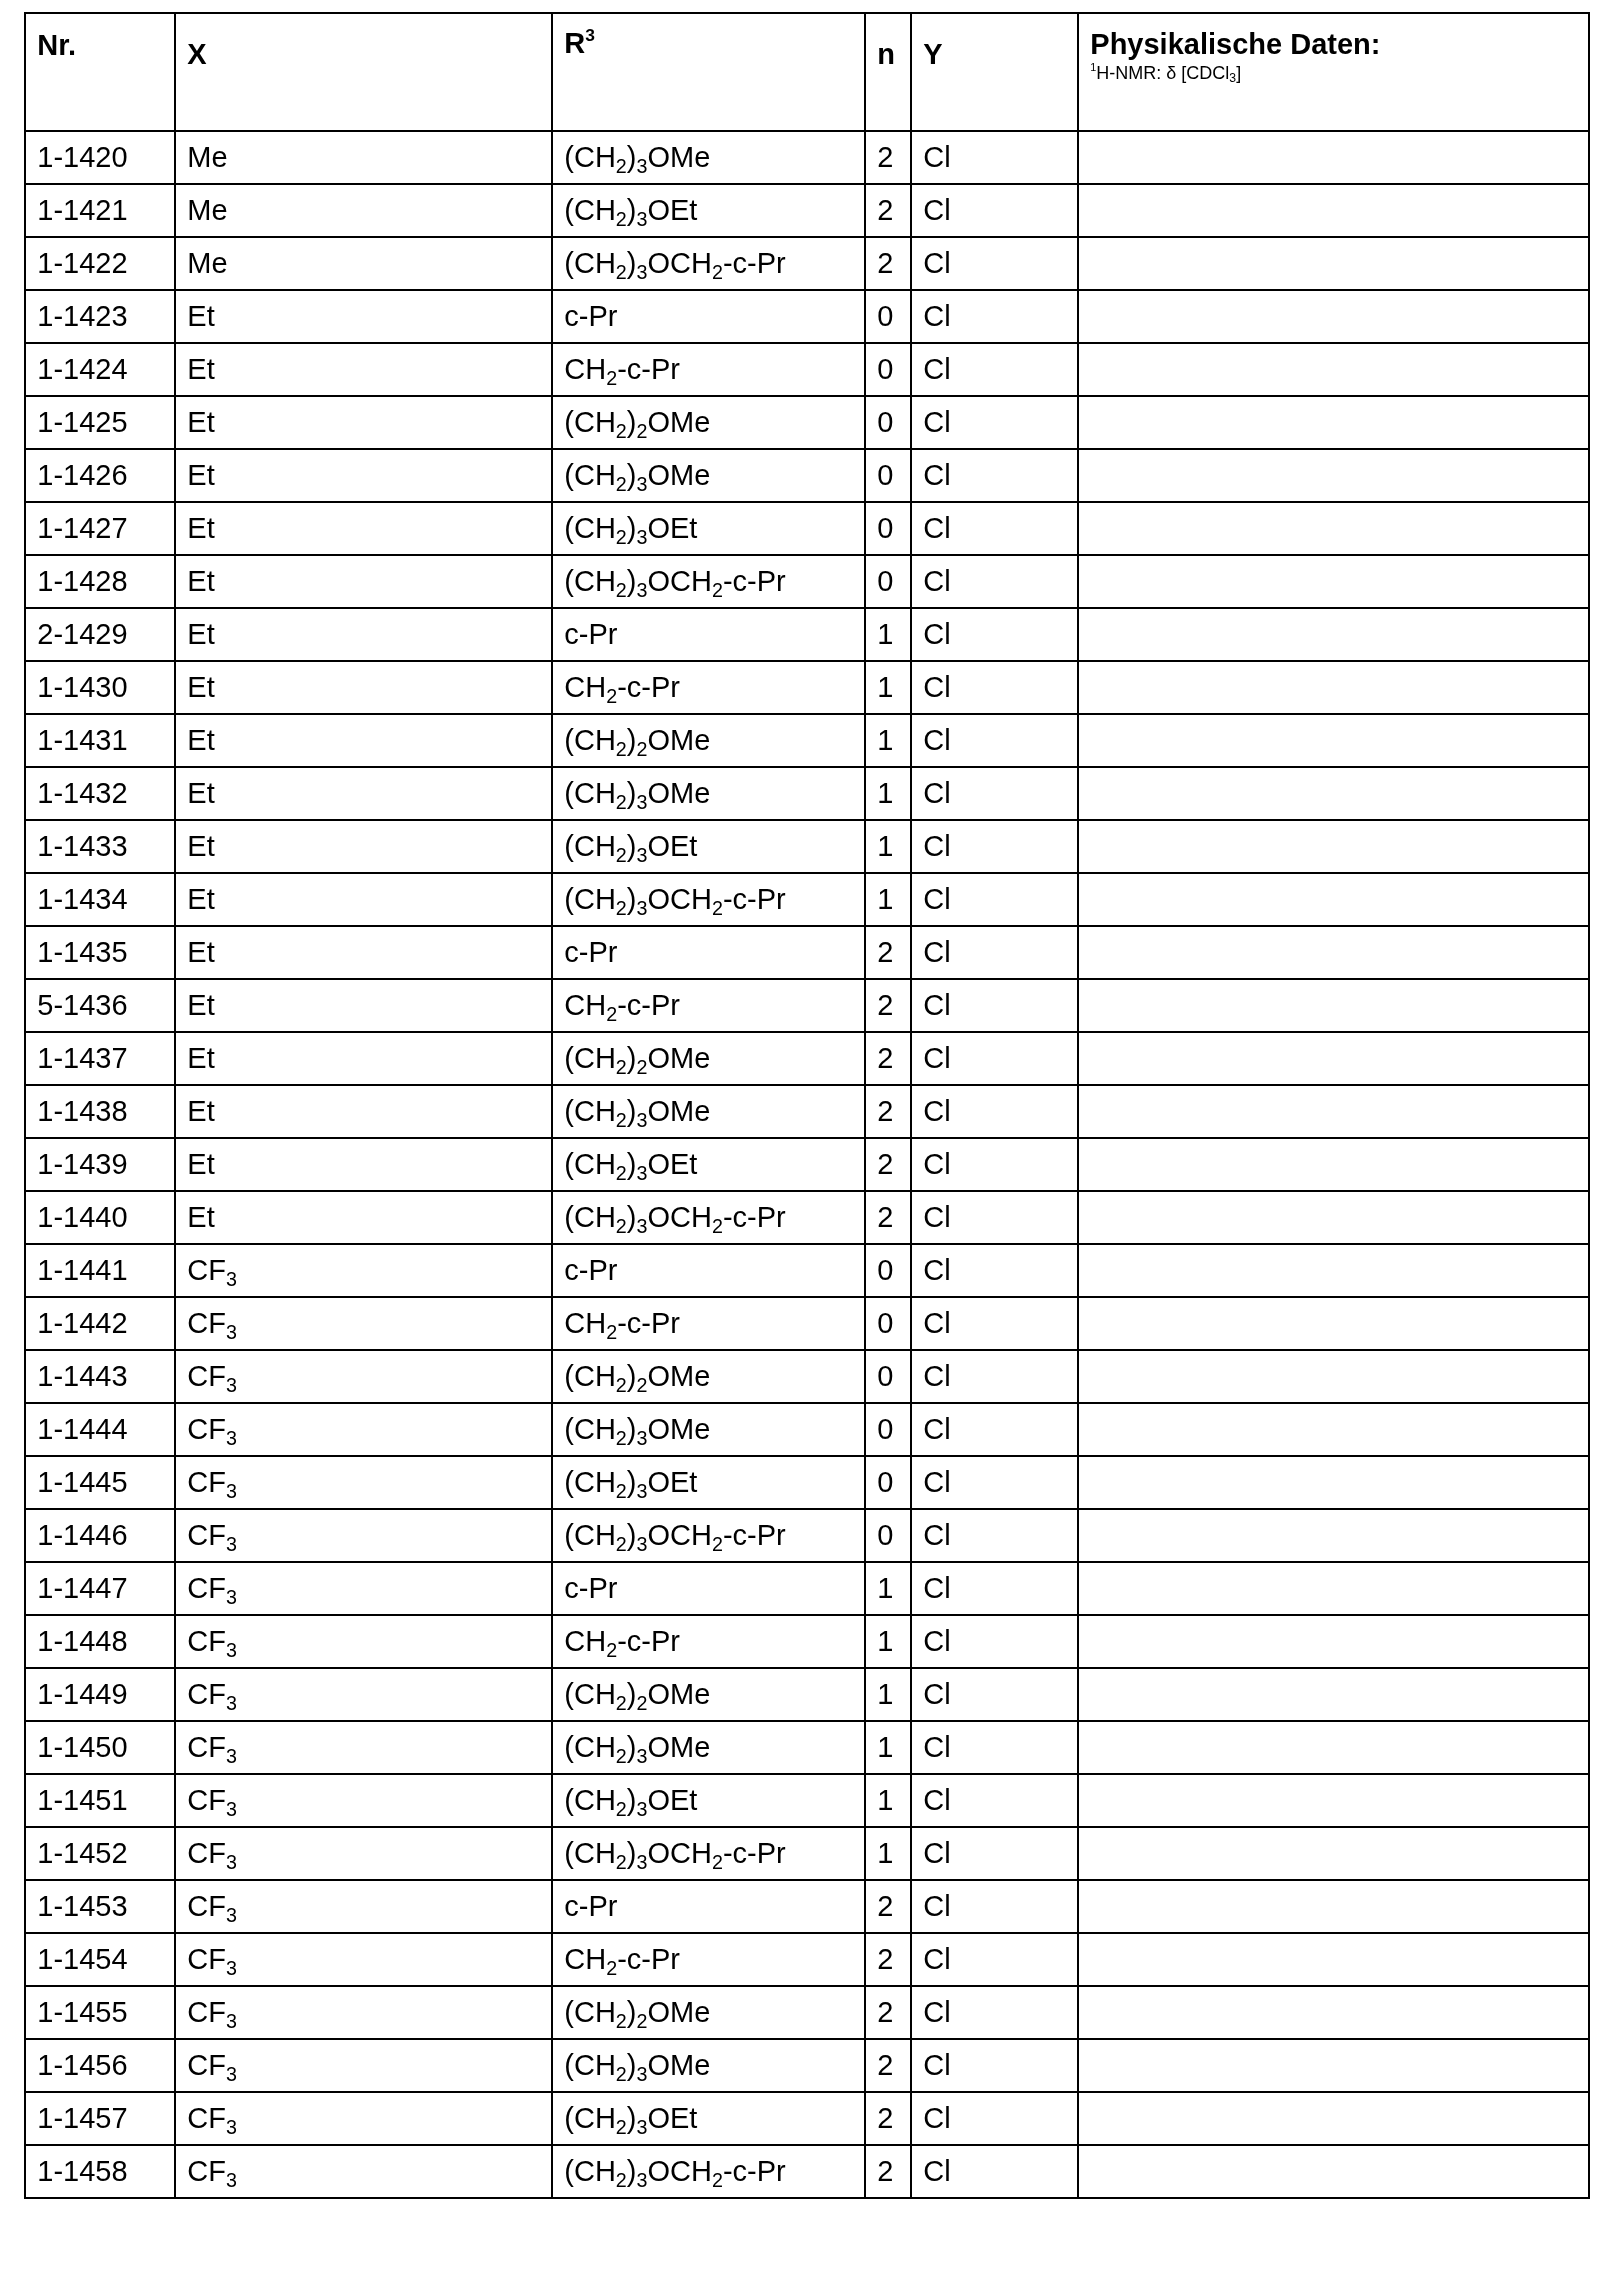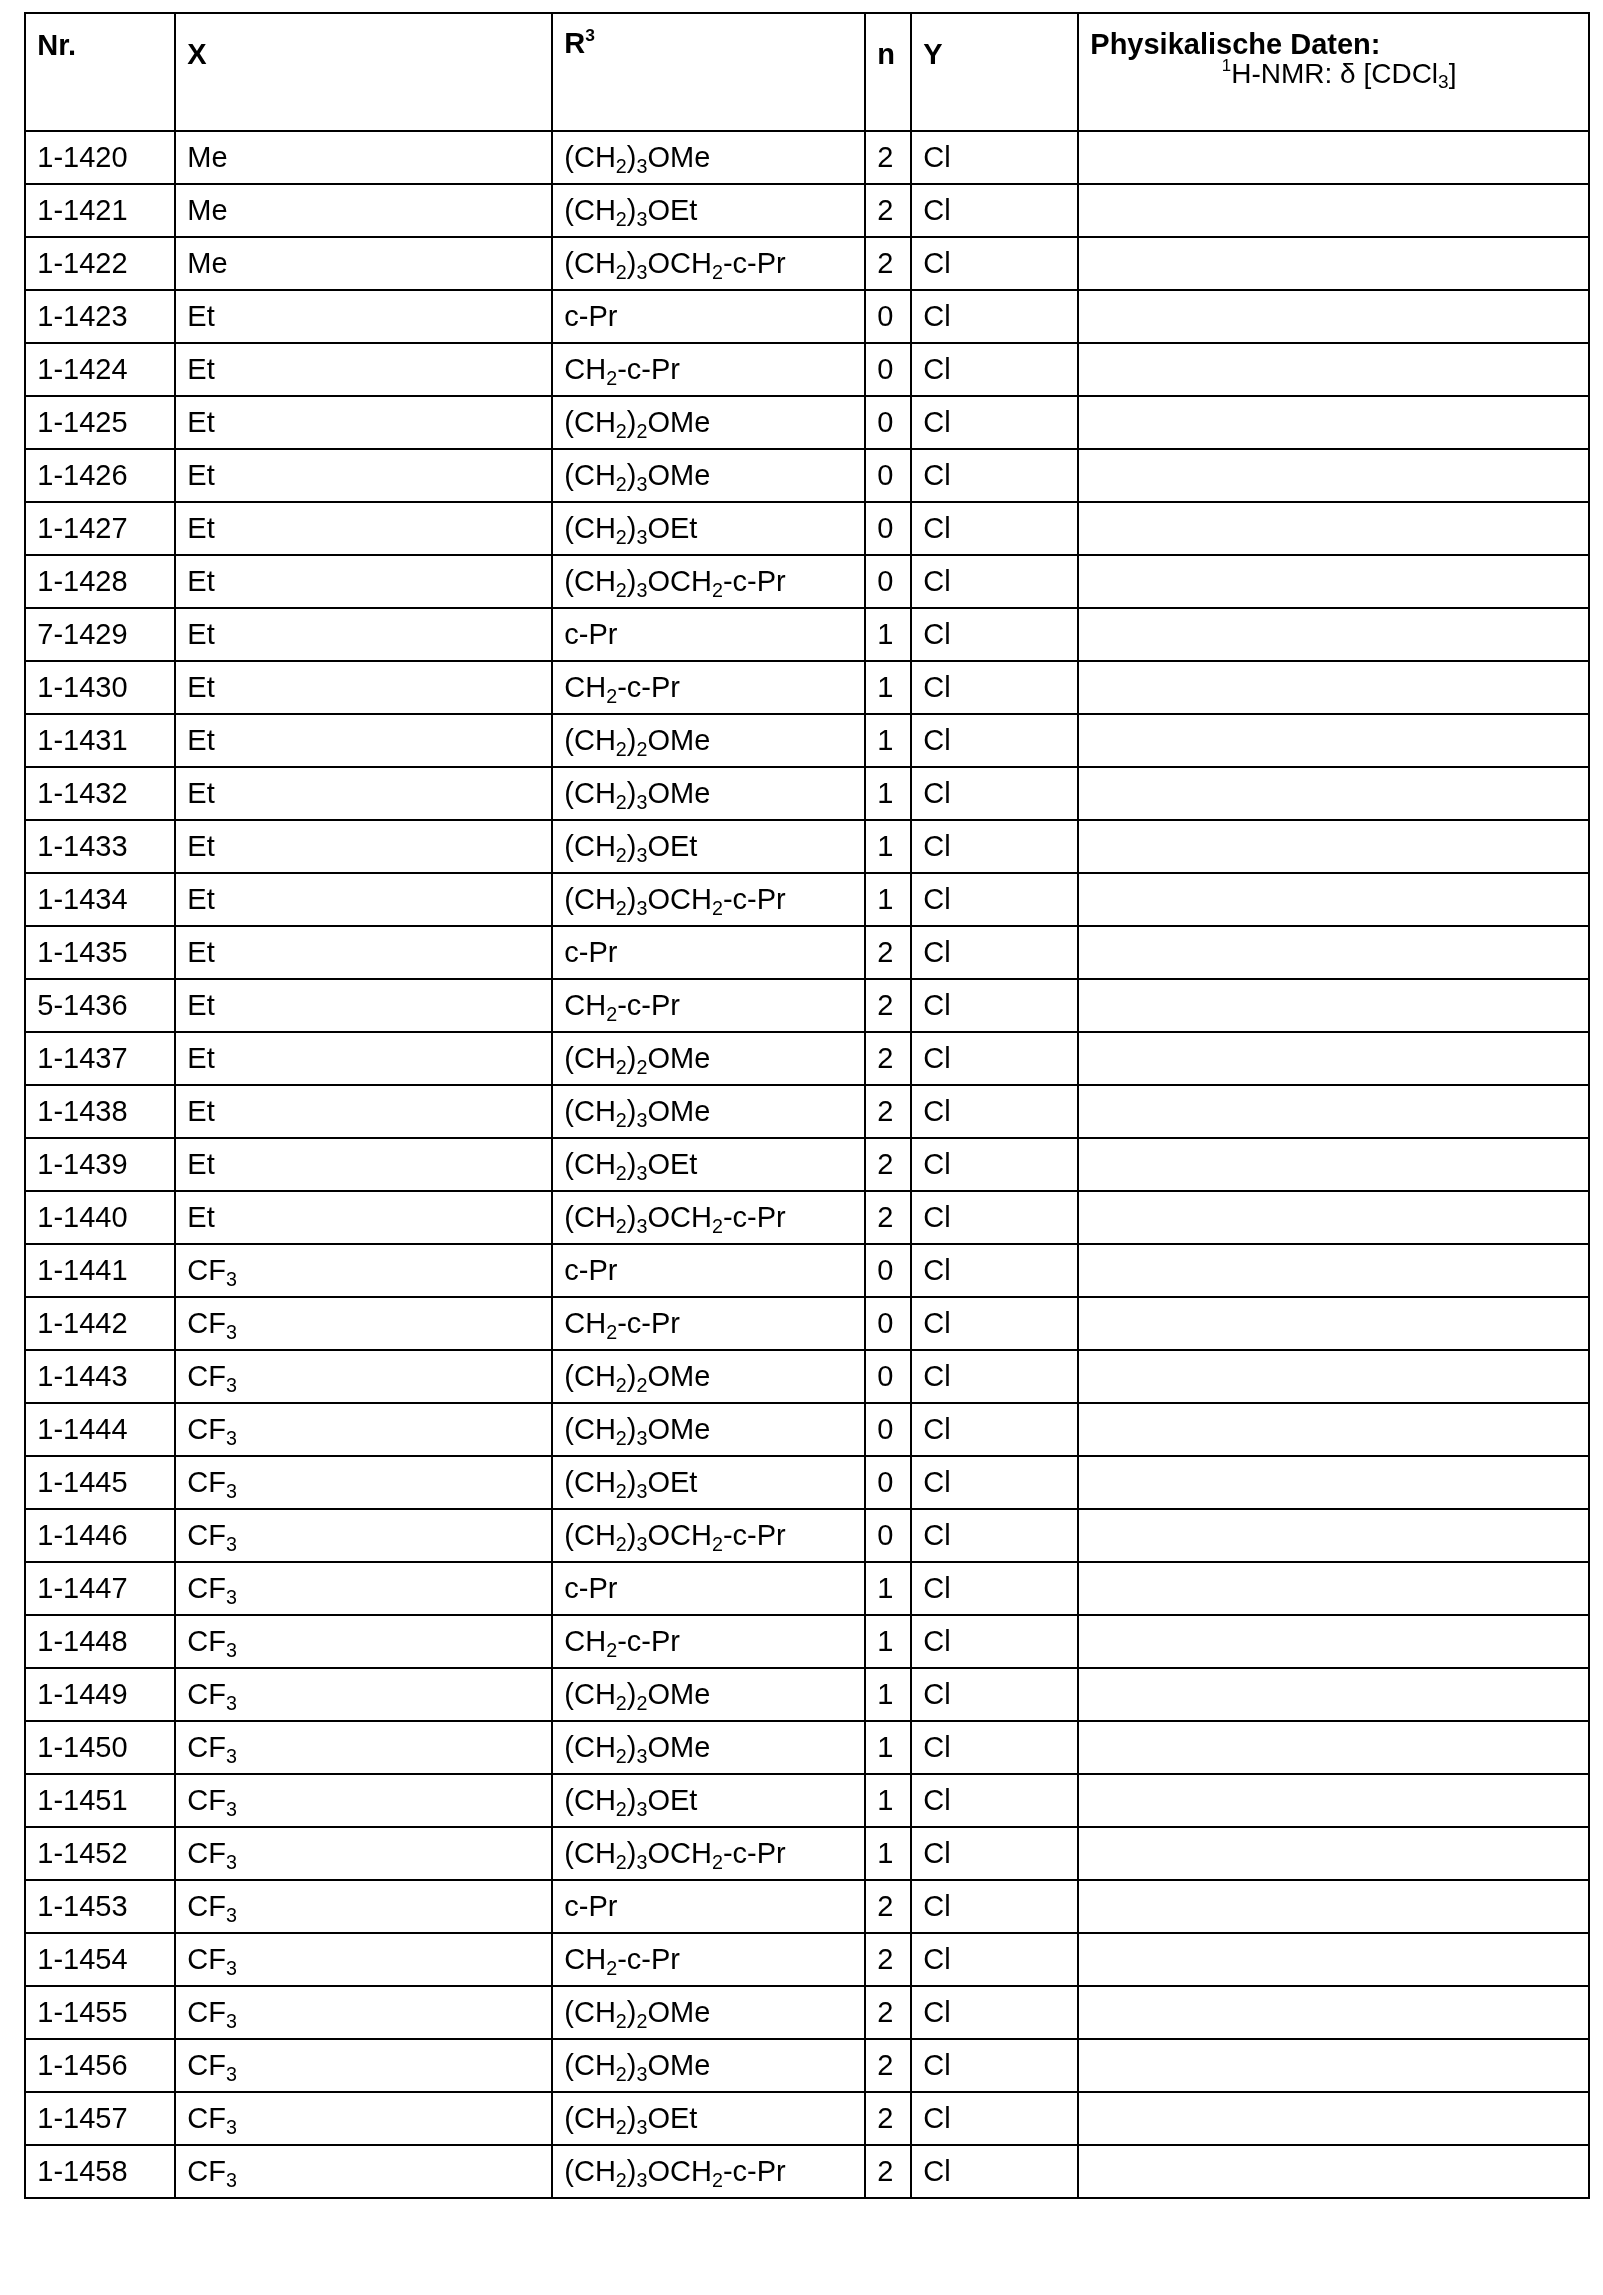--- a/index.html
+++ b/index.html
@@ -14,21 +14,21 @@
     font-size: 29px; font-weight: normal; text-align: left; white-space: nowrap;
   }
   table.data-table thead th {
     height: 92px; vertical-align: top; padding-top: 14.6px; font-weight: bold;
   }
   table.data-table tbody td { height: 51px; }
   th.col-n, td.col-n { text-align: right; padding: 0 4.9px 0 0; }
   th.col-n { padding-top: 14.6px; }
   th.col-phys { padding-top: 24px; margin-left: 16px; }
   .phys-title { display: block; font-weight: bold; font-size: 29px; line-height: 31px; }
-  .phys-sub { display: block; font-weight: normal; font-size: 28px; line-height: 27.5px; text-align: center; }
+  .phys-sub { display: block; font-weight: normal; font-size: 18px; line-height: 27.5px; }
   sub { font-size: 0.68em; vertical-align: -0.28em; line-height: 0; }
   sup { font-size: 0.6em; vertical-align: 0.7em; line-height: 0; }
   .formula { display: inline-block; }
 </style>
 </head>
 <body>
 
 <table class="data-table">
   <colgroup>
     <col style="width:150px">
@@ -118,21 +118,21 @@
       </tr>
       <tr>
         <td>1-1428</td>
         <td><span class="formula">Et</span></td>
         <td><span class="formula">(CH<sub>2</sub>)<sub>3</sub>OCH<sub>2</sub>-c-Pr</span></td>
         <td class="col-n">0</td>
         <td>Cl</td>
         <td></td>
       </tr>
       <tr>
-        <td>7-1429</td>
+        <td>2-1429</td>
         <td><span class="formula">Et</span></td>
         <td><span class="formula">c-Pr</span></td>
         <td class="col-n">1</td>
         <td>Cl</td>
         <td></td>
       </tr>
       <tr>
         <td>1-1430</td>
         <td><span class="formula">Et</span></td>
         <td><span class="formula">CH<sub>2</sub>-c-Pr</span></td>

